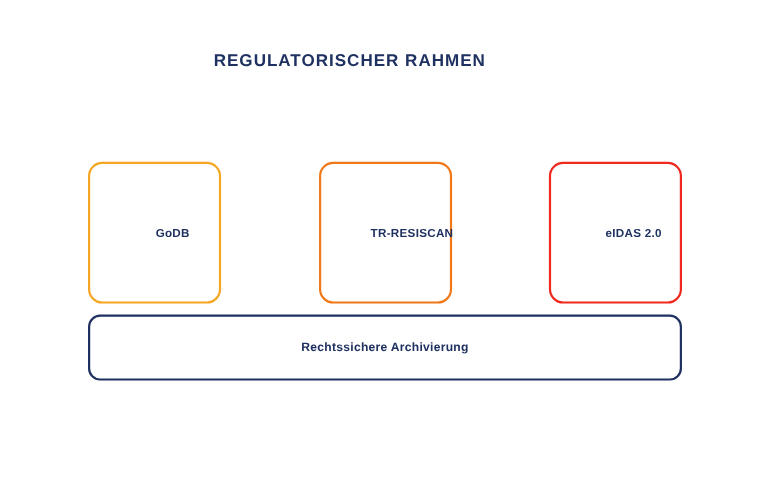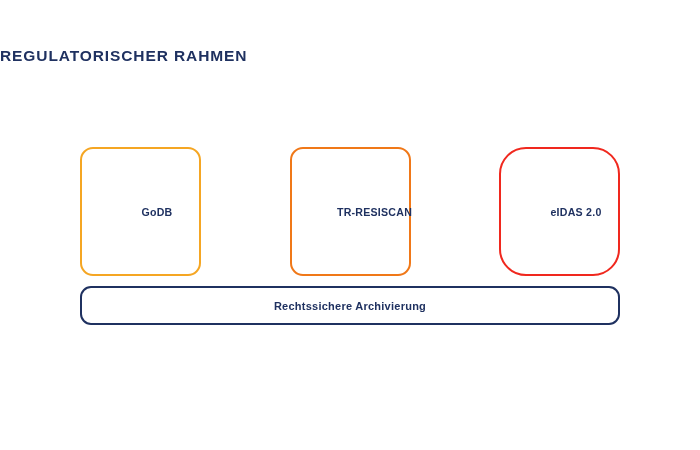--- a/index.html
+++ b/index.html
@@ -17,21 +17,21 @@
     position: relative;
     width: 700px;
     height: 450px;
     background: #ffffff;
   }
   .diagram-title {
     position: absolute;
     left: 0;
     top: 47px;
     width: 636px;
-    text-align: left;
+    text-align: center;
     font-size: 15.5px;
     font-weight: bold;
     letter-spacing: 0.9px;
     color: #1f3160;
     white-space: nowrap;
   }
   .boxes-row {
     position: absolute;
     left: 80px;
     top: 147px;
@@ -59,21 +59,21 @@
     letter-spacing: 0.25px;
     text-align: center;
     white-space: nowrap;
     margin-left: 33px;
   }
   .foundation-bar {
     position: absolute;
     left: 80px;
     top: 286px;
     width: 540px;
-    height: 39px;
+    height: 60px;
     box-sizing: border-box;
     background: #ffffff;
     border: 2px solid #1f3160;
     border-radius: 11px;
     display: flex;
     align-items: center;
     justify-content: center;
   }
   .foundation-label {
     font-size: 11px;
@@ -94,21 +94,21 @@
 
     <div class="reg-box" style="border-color: rgb(245, 166, 35);">
       <span class="reg-box-label">GoDB</span>
     </div>
 
     <div class="reg-box" style="border-color: rgb(240, 120, 24); padding-left: 16px;">
       <span class="reg-box-label">TR-RESISCAN</span>
     </div>
 
 
-    <div class="reg-box" style="border-color: rgb(240, 40, 30); border-radius: 27px;">
+    <div class="reg-box" style="border-color: rgb(240, 40, 30);">
       <span class="reg-box-label">eIDAS 2.0</span>
     </div>
 
   </div>
 
   <div class="foundation-bar" style="border-color: rgb(31, 49, 96);">
     <span class="foundation-label" style="color: rgb(31, 49, 96);">Rechtssichere Archivierung</span>
   </div>
 
 </div>

